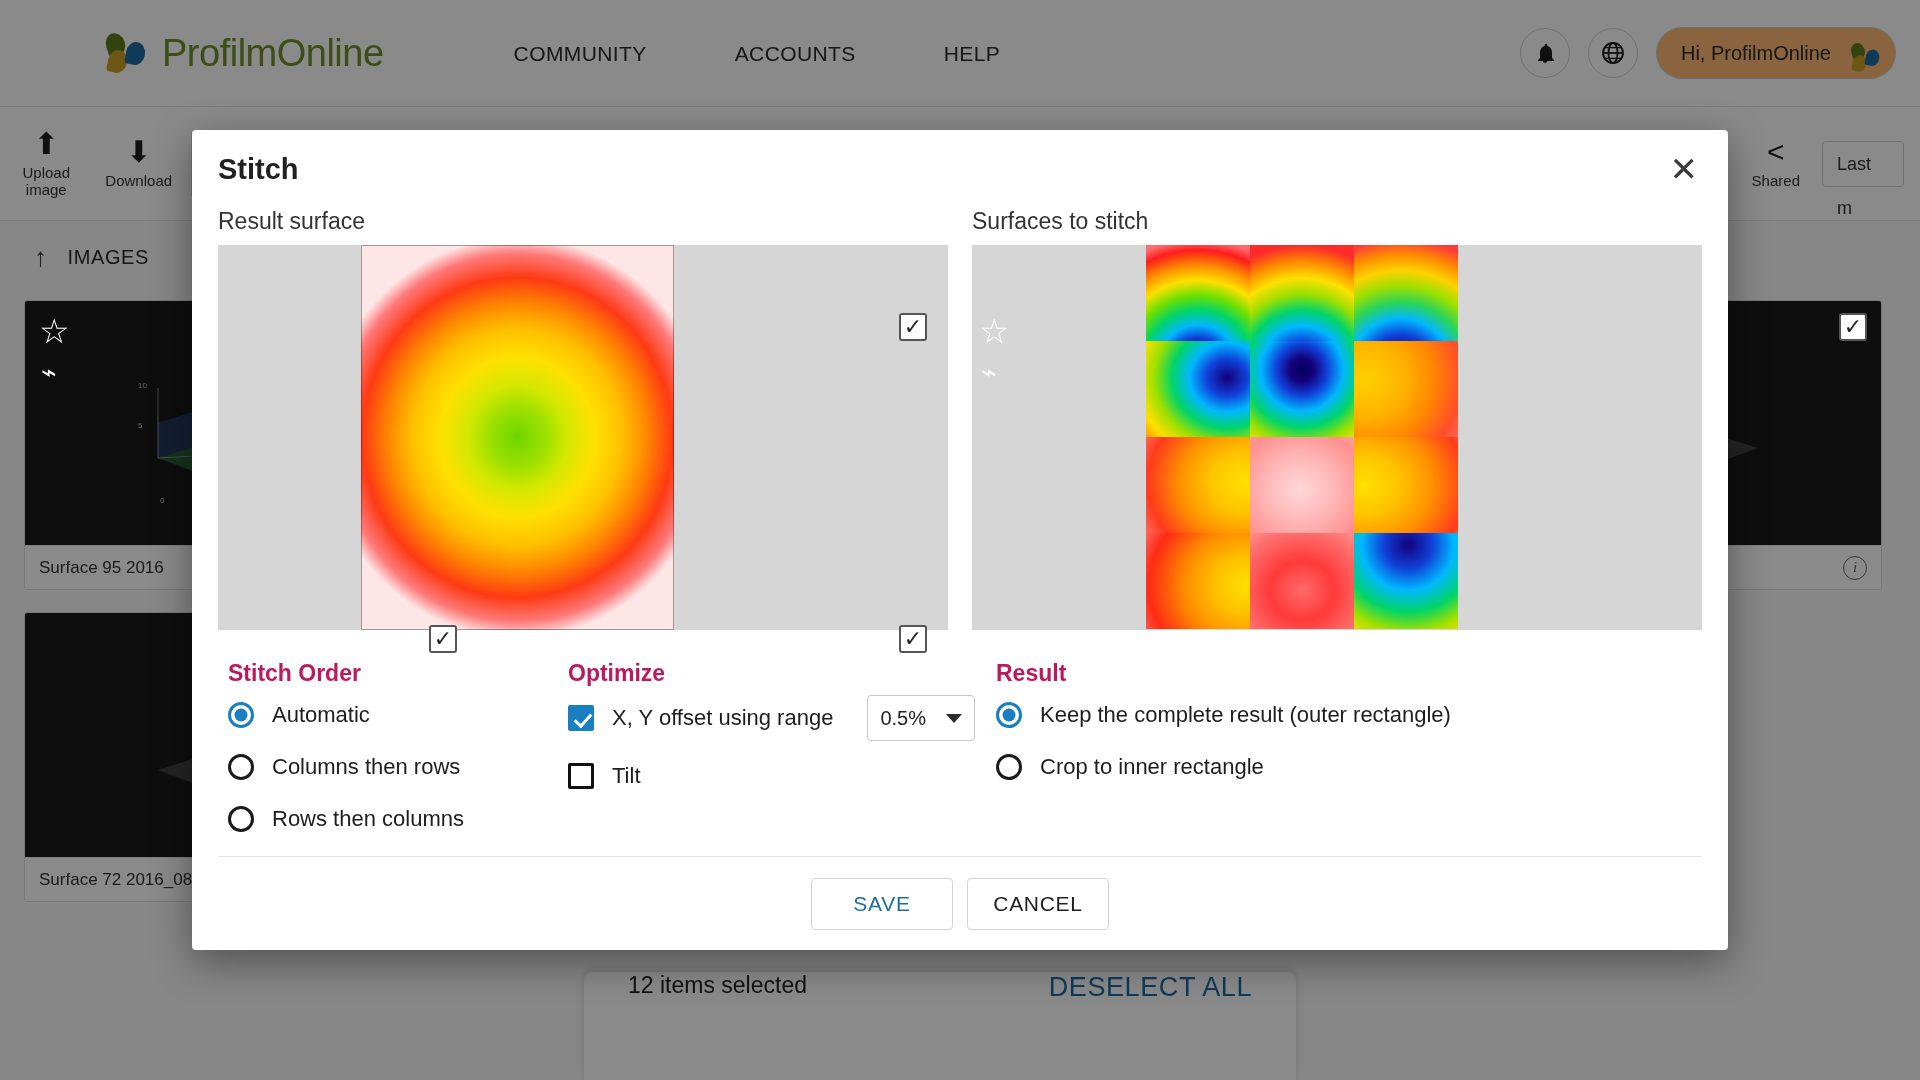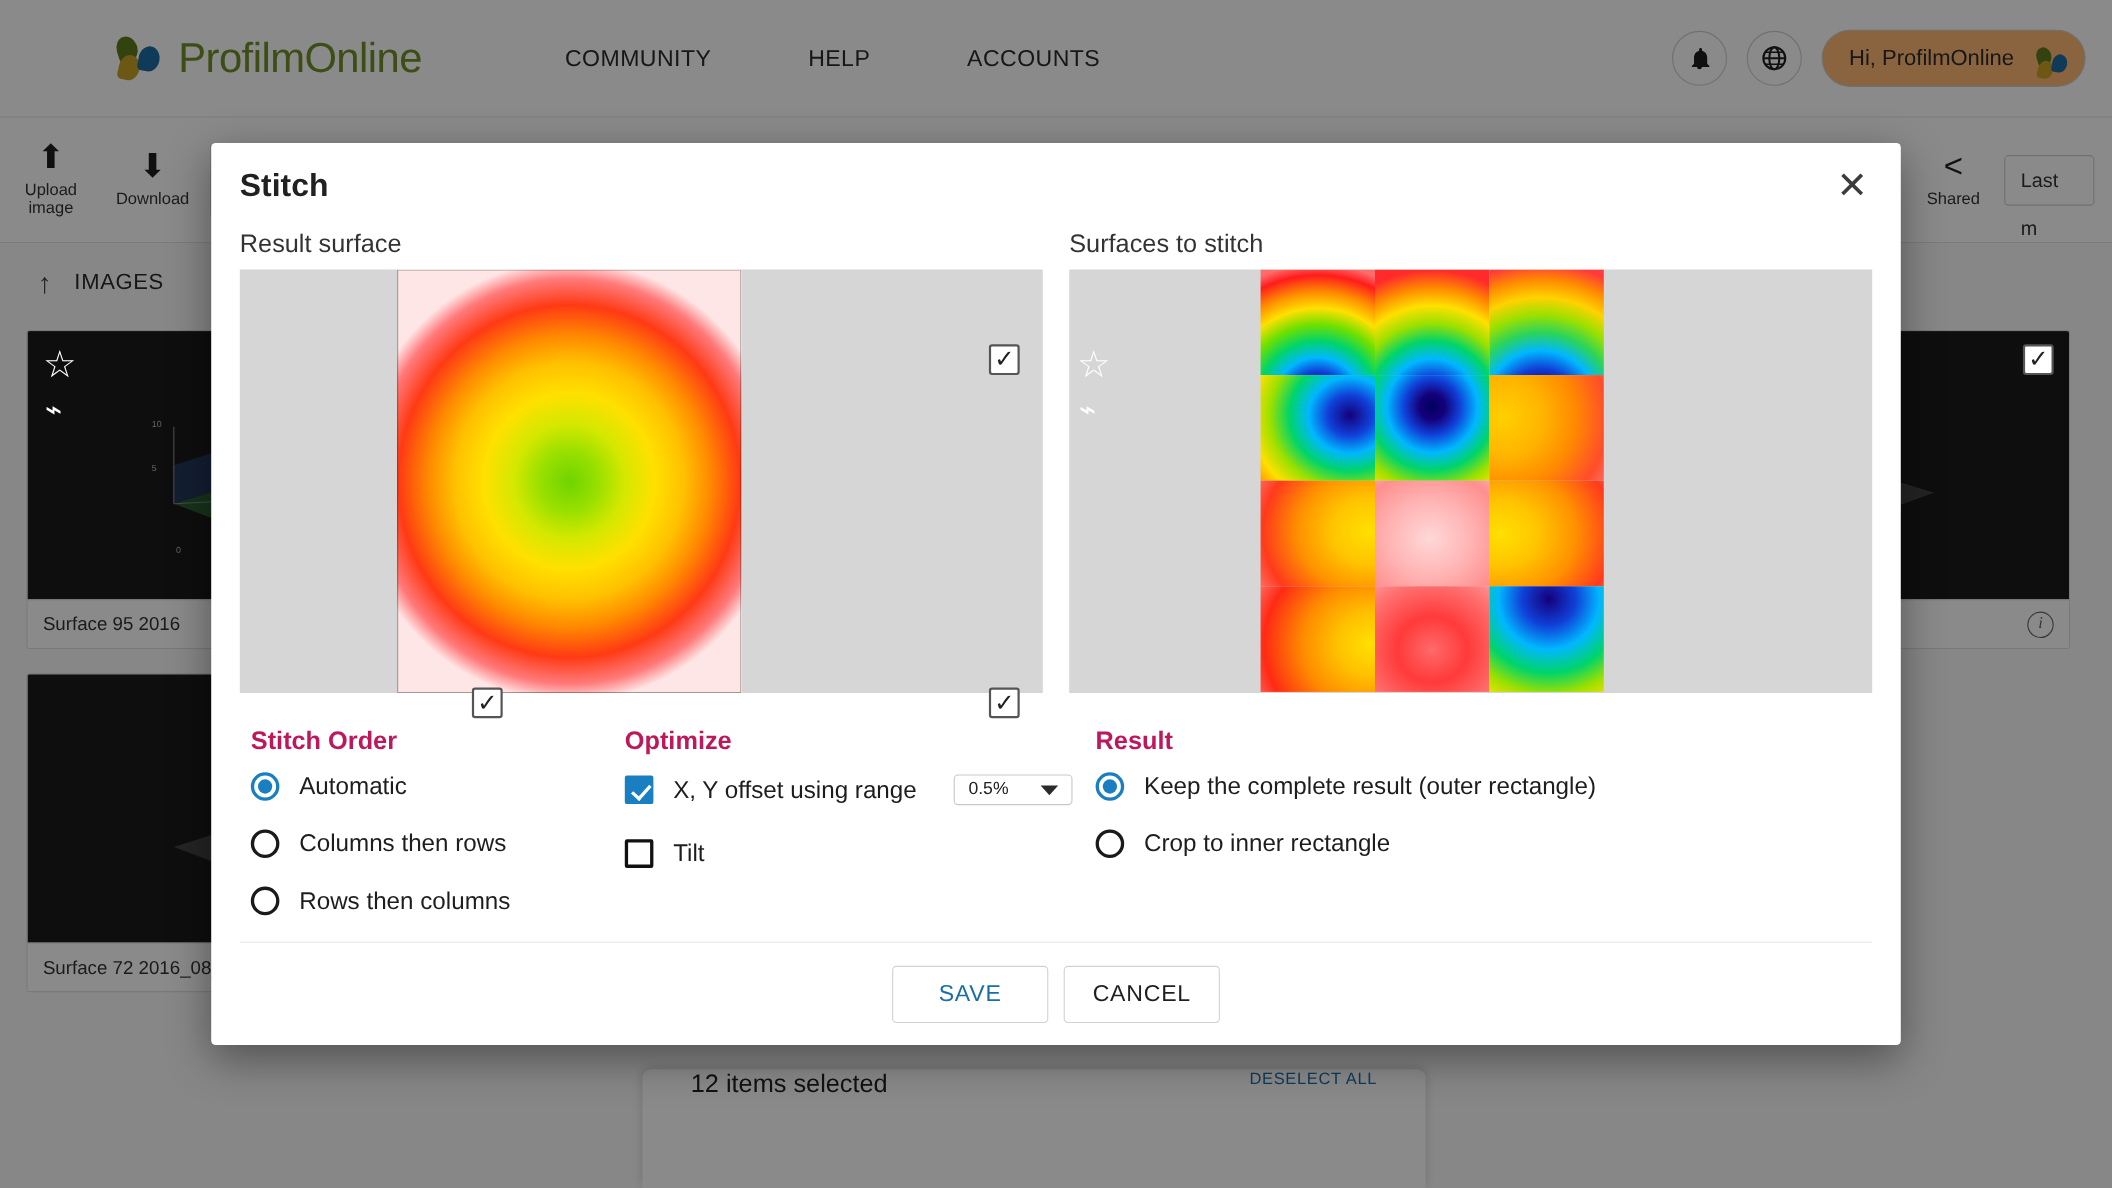--- a/index.html
+++ b/index.html
@@ -104,21 +104,21 @@
            font-size: 22px; line-height: 24px; text-align: center; }
   .surfplot { width: 300px; height: 190px; }
 
   .selbar {
     position: absolute; left: 584px; bottom: 0; width: 712px; height: 108px;
     background: #fff; border-top-left-radius: 8px; border-top-right-radius: 8px;
     box-shadow: 0 -2px 10px rgba(0,0,0,.16);
     display: flex; align-items: flex-start; padding: 0 44px;
     font-size: 23px; color: #222;
   }
-  .selbar .deselect { margin-left: auto; color: #1a6ea8; font-size: 15px; letter-spacing: .6px; }
+  .selbar .deselect { margin-left: auto; color: #1a6ea8; font-size: 27px; letter-spacing: .6px; }
 
   .dimmer { position: absolute; inset: 0; background: rgba(0,0,0,.46); }
 
   
   .modal {
     position: absolute; left: 192px; top: 130px; width: 1536px; height: 820px;
     background: #fff; border-radius: 4px; box-shadow: 0 12px 40px rgba(0,0,0,.4);
     display: flex; flex-direction: column;
   }
   .modal-head {
@@ -166,23 +166,23 @@
   .cbox {
     width: 26px; height: 26px; border: 3px solid #111; background: #fff;
     flex: 0 0 auto; position: relative; border-radius: 2px;
   }
   .cbox.on { background: #1a7fc1; border-color: #1a7fc1; }
   .cbox.on::after {
     content:""; position: absolute; left: 7px; top: 2px; width: 7px; height: 14px;
     border: solid #fff; border-width: 0 3.2px 3.2px 0; transform: rotate(42deg);
   }
   .select {
-    margin-left: 16px; width: 108px; height: 28px; border: 1px solid #c8c8c8;
+    margin-left: 16px; width: 108px; height: 46px; border: 1px solid #c8c8c8;
     border-radius: 4px; background: #fff; display: flex; align-items: center;
-    padding: 0 12px; font-size: 16px; color: #222; cursor: pointer;
+    padding: 0 12px; font-size: 20px; color: #222; cursor: pointer;
   }
   .select .caret {
     margin-left: auto; width: 0; height: 0; border-left: 8px solid transparent;
     border-right: 8px solid transparent; border-top: 9px solid #2b2b2b;
   }
 
   .modal-foot {
     margin-top: auto; border-top: 1px solid #e6e6e6; height: 94px;
     display: flex; align-items: center; justify-content: center; gap: 14px;
   }
@@ -205,22 +205,22 @@
       <div class="brand">
         <div class="brand-logo">
           <span class="leaf g"></span>
             <span class="leaf y"></span>
             <span class="leaf b"></span>
         </div>
         <div class="brand-name">ProfilmOnline</div>
       </div>
       <div class="nav">
         <div class="nav-item">COMMUNITY</div>
+        <div class="nav-item">ACCOUNTS</div>
         <div class="nav-item">HELP</div>
-        <div class="nav-item">ACCOUNTS</div>
       </div>
       <div class="top-right">
         <div class="icon-circle">
           <svg width="24" height="24" viewBox="0 0 24 24">
               <path fill="#1f1f1f" d="M12 22a2.2 2.2 0 0 0 2.2-2.2H9.8A2.2 2.2 0 0 0 12 22zm7-5v-5.5c0-3.1-1.8-5.7-4.7-6.4V4a1.3 1.3 0 1 0-2.6 0v1.1C8.8 5.8 7 8.4 7 11.5V17l-2 2v1h16v-1l-2-2z"></path>
             </svg>
         </div>
         <div class="icon-circle">
           <svg width="26" height="26" viewBox="0 0 24 24">
               <circle cx="12" cy="12" r="9.2" fill="none" stroke="#1f1f1f" stroke-width="1.7"></circle>

